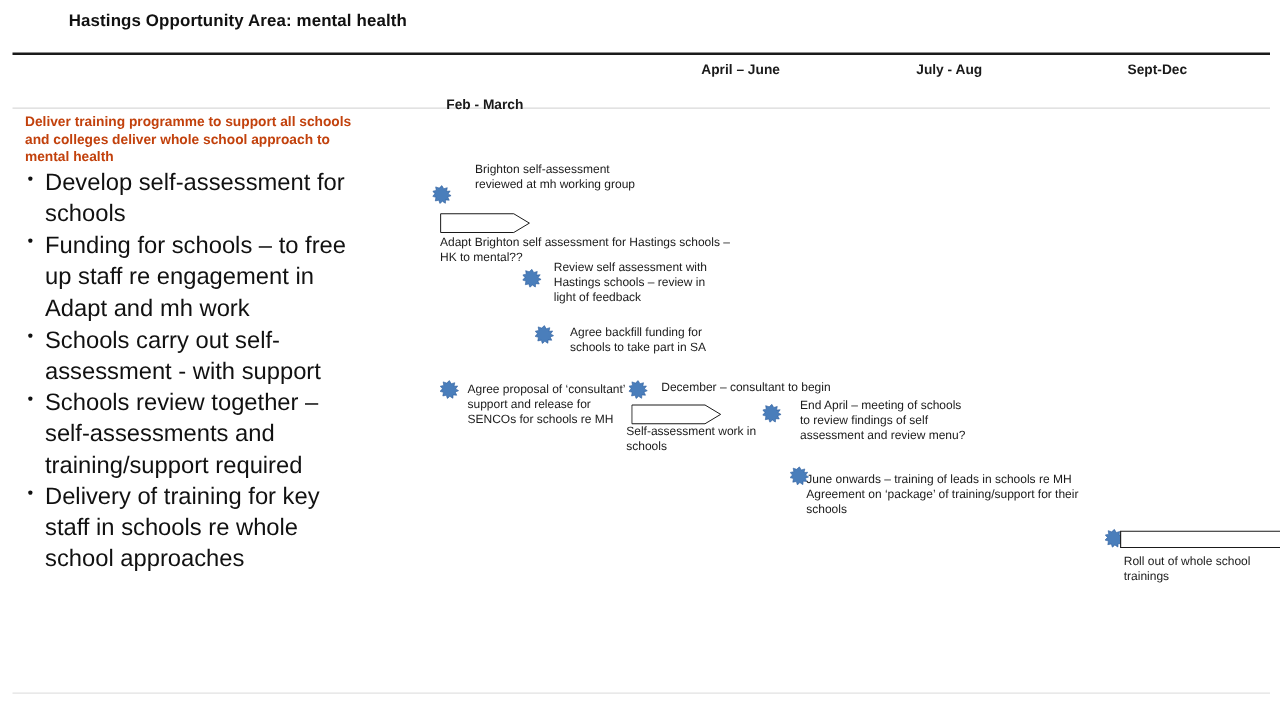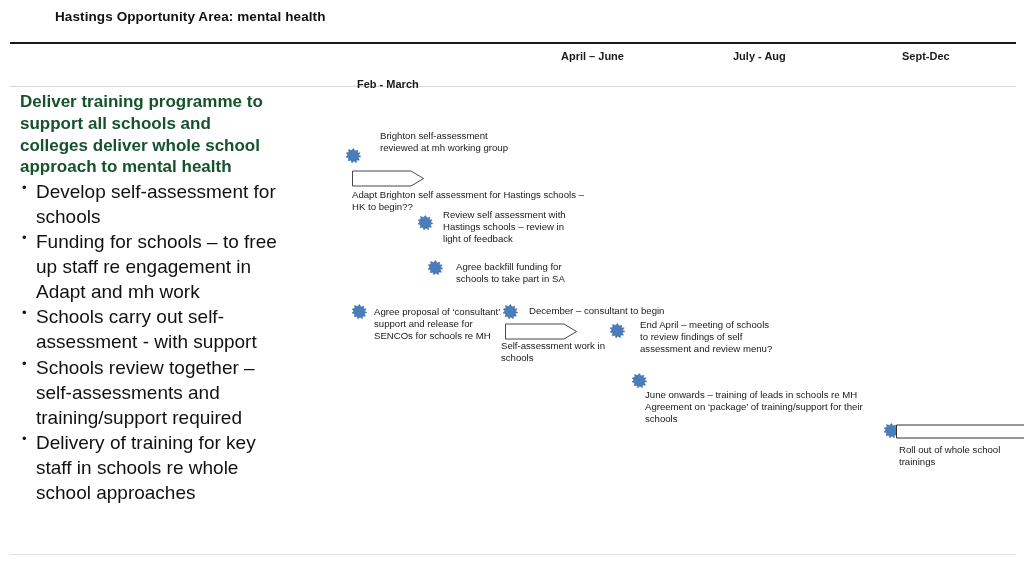--- a/index.html
+++ b/index.html
@@ -74,24 +74,24 @@
   .col-head.c4 { left: 902px; }
 
   
   .left-col {
     position: absolute;
     left: 20px;
     top: 91px;
     width: 262px;
   }
   .left-heading {
-    font-size: 17px;
+    font-size: 11px;
     font-weight: bold;
     line-height: 1.28;
-    color: #14532d;
+    color: #c2410c;
     margin: 0 0 1px 0;
   }
   .bullets {
     list-style: none;
     margin: 0;
     padding: 0;
   }
   .bullets li {
     position: relative;
     padding-left: 16px;
@@ -165,21 +165,21 @@
   </div>
   <div class="note" style="left:380px; top:130px; width:220px;">Brighton self-assessment
 reviewed at mh working group</div>
 
   <div class="arrow-shape" style="left:352px; top:170px; width:72px; height:17px;">
     <svg viewBox="0 0 144 34" preserveAspectRatio="none" xmlns="http://www.w3.org/2000/svg">
       <polygon points="1,2 118,2 143,17 118,32 1,32" fill="#ffffff" stroke="#1a1a1a" stroke-width="1.6"></polygon>
     </svg>
   </div>
   <div class="note" style="left:352px; top:189px; width:260px;">Adapt Brighton self assessment for Hastings schools –
-HK to begin??</div>
+HK to mental??</div>
 
   <div class="burst" style="left:418px; top:215px;">
     <svg viewBox="0 0 32 32" xmlns="http://www.w3.org/2000/svg">
       <polygon points="16,1 19.2,6.4 25.2,4.6 24,10.8 30.2,10.2 26.6,15.2 32,18.2 26,20.4 28.6,26 22.4,25.4 22,31.4 16.8,27.8 12.6,31.8 10.8,26 4.8,27.2 5.8,21 0,19.4 4.2,15 0.4,10.6 6.4,9.2 5.4,3.2 11.4,5.2" fill="#4A7EBB" stroke="#2E5E9E" stroke-width="1"></polygon>
     </svg>
   </div>
   <div class="note" style="left:443px; top:209px; width:170px;">Review self assessment with
 Hastings schools – review in
 light of feedback</div>
 
@@ -222,21 +222,21 @@
   </div>
   <div class="note" style="left:640px; top:319px; width:200px;">End April – meeting of schools
 to review findings of self
 assessment and review menu?</div>
 
   <div class="burst" style="left:632px; top:373px;">
     <svg viewBox="0 0 32 32" xmlns="http://www.w3.org/2000/svg">
       <polygon points="16,1 19.2,6.4 25.2,4.6 24,10.8 30.2,10.2 26.6,15.2 32,18.2 26,20.4 28.6,26 22.4,25.4 22,31.4 16.8,27.8 12.6,31.8 10.8,26 4.8,27.2 5.8,21 0,19.4 4.2,15 0.4,10.6 6.4,9.2 5.4,3.2 11.4,5.2" fill="#4A7EBB" stroke="#2E5E9E" stroke-width="1"></polygon>
     </svg>
   </div>
-  <div class="note" style="left:645px; top:389px; width:240px;">June onwards – training of leads in schools re MH
+  <div class="note" style="left:645px; top:378px; width:240px;">June onwards – training of leads in schools re MH
 Agreement on ‘package’ of training/support for their
 schools</div>
 
   <div class="burst" style="left:884px; top:423px;">
     <svg viewBox="0 0 32 32" xmlns="http://www.w3.org/2000/svg">
       <polygon points="16,1 19.2,6.4 25.2,4.6 24,10.8 30.2,10.2 26.6,15.2 32,18.2 26,20.4 28.6,26 22.4,25.4 22,31.4 16.8,27.8 12.6,31.8 10.8,26 4.8,27.2 5.8,21 0,19.4 4.2,15 0.4,10.6 6.4,9.2 5.4,3.2 11.4,5.2" fill="#4A7EBB" stroke="#2E5E9E" stroke-width="1"></polygon>
     </svg>
   </div>
   <div class="arrow-shape" style="left:896px; top:424px; width:140px; height:15px;">
     <svg viewBox="0 0 280 30" preserveAspectRatio="none" xmlns="http://www.w3.org/2000/svg">

